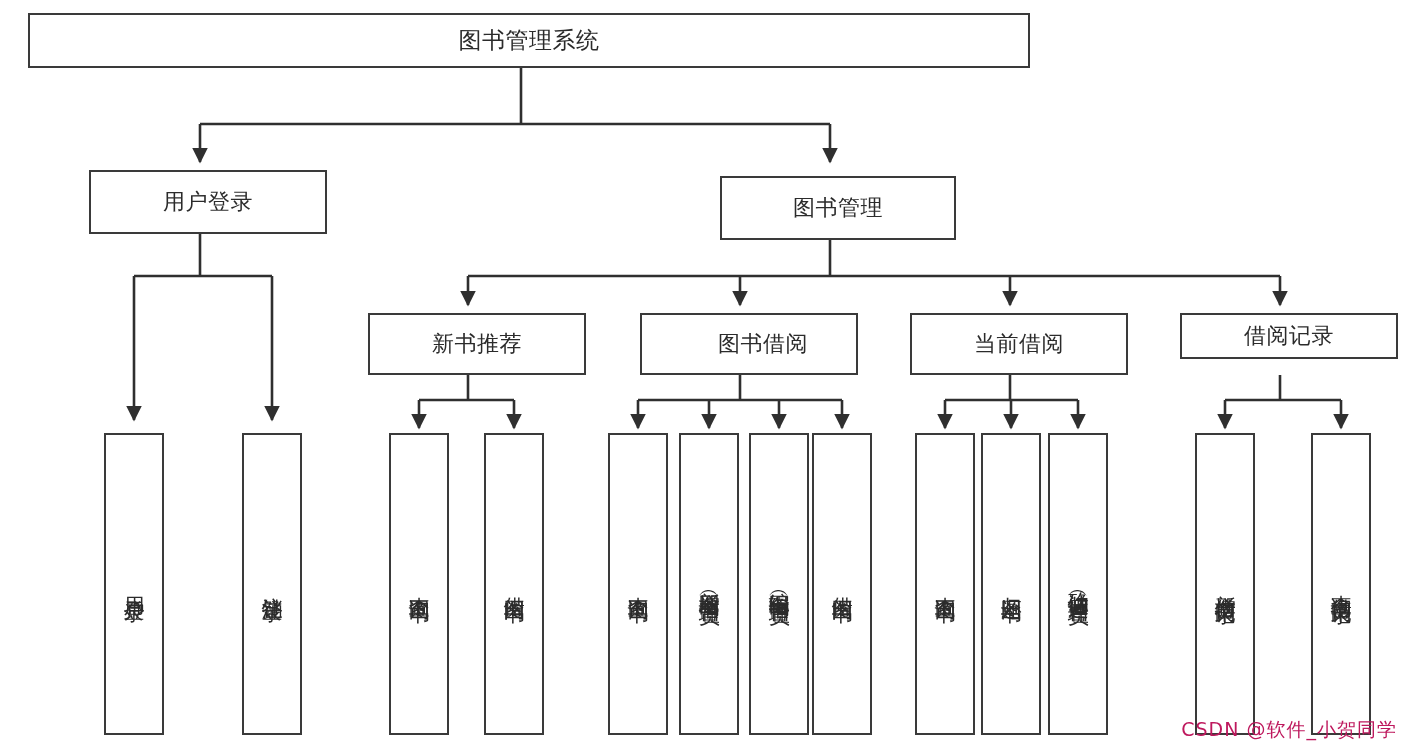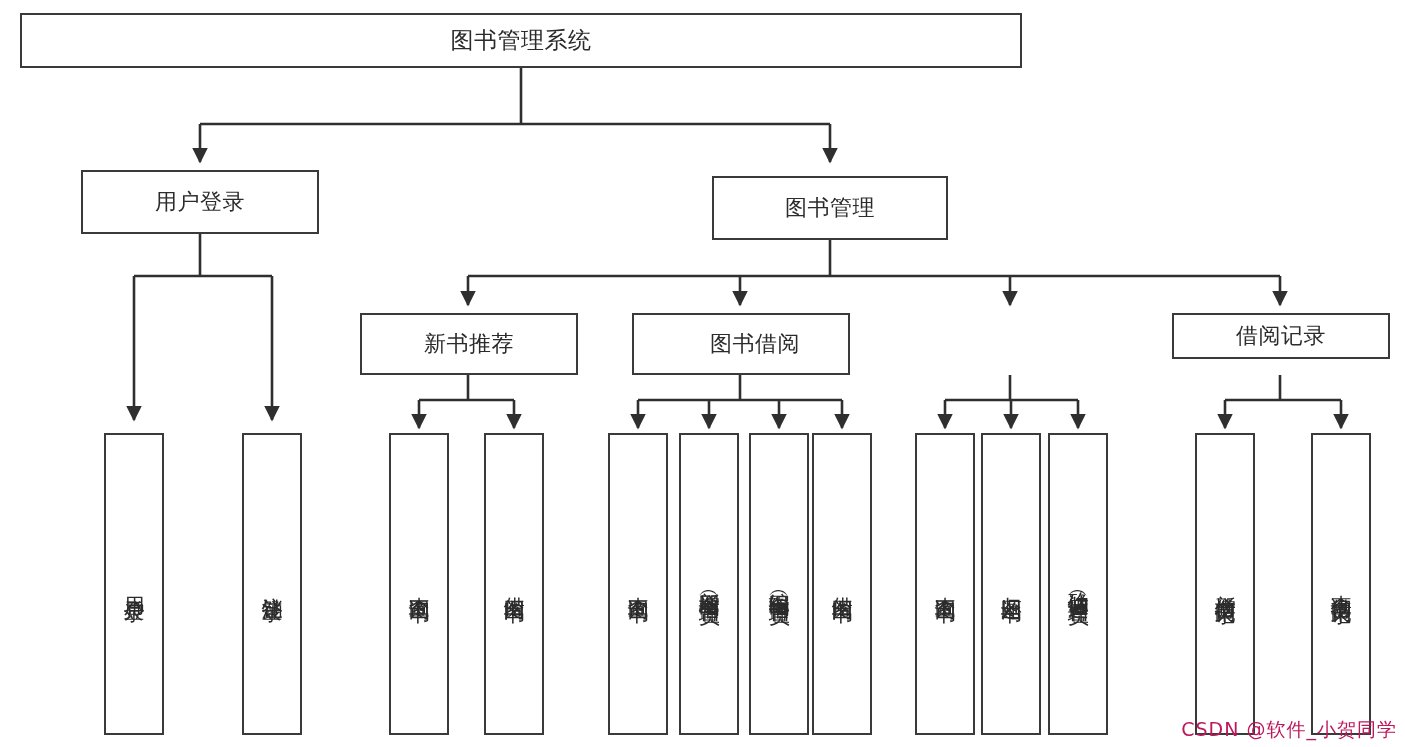--- a/index.html
+++ b/index.html
@@ -33,20 +33,21 @@
     display: flex;
     align-items: center;
     justify-content: center;
     color: #2b2b2b;
     text-align: center;
   }
   .node.horizontal {
     font-size: 22px;
     line-height: 1.2;
     letter-spacing: 0.5px;
+    margin-left: 8px;
   }
   .node.vertical {
     writing-mode: vertical-rl;
     text-orientation: upright;
     font-size: 21px;
     line-height: 1.25;
     letter-spacing: 2px;
   }
   .node.vertical .label {
     writing-mode: vertical-rl;
@@ -133,20 +134,23 @@
   <div class="node horizontal" style="left:712px; top:176px; width:236px; height:64px;text-align:right;">
     <span class="label">图书管理</span>
   </div>
 
   <div class="node horizontal" style="left:360px; top:313px; width:218px; height:62px;">
     <span class="label">新书推荐</span>
   </div>
   <div class="node horizontal" style="left:632px; top:313px; width:218px; height:62px;padding-left:28px;">
     <span class="label">图书借阅</span>
   </div>
+  <div class="node horizontal" style="left:902px; top:313px; width:218px; height:62px;">
+    <span class="label">当前借阅</span>
+  </div>
   <div class="node horizontal" style="left:1172px; top:313px; width:218px; height:46px;">
     <span class="label">借阅记录</span>
   </div>
 
   <div class="node vertical" style="left:104px; top:433px; width:60px; height:302px;">
     <span class="label">用户登录</span>
   </div>
   <div class="node vertical" style="left:242px; top:433px; width:60px; height:302px;">
     <span class="label">注销登录</span>
   </div>

